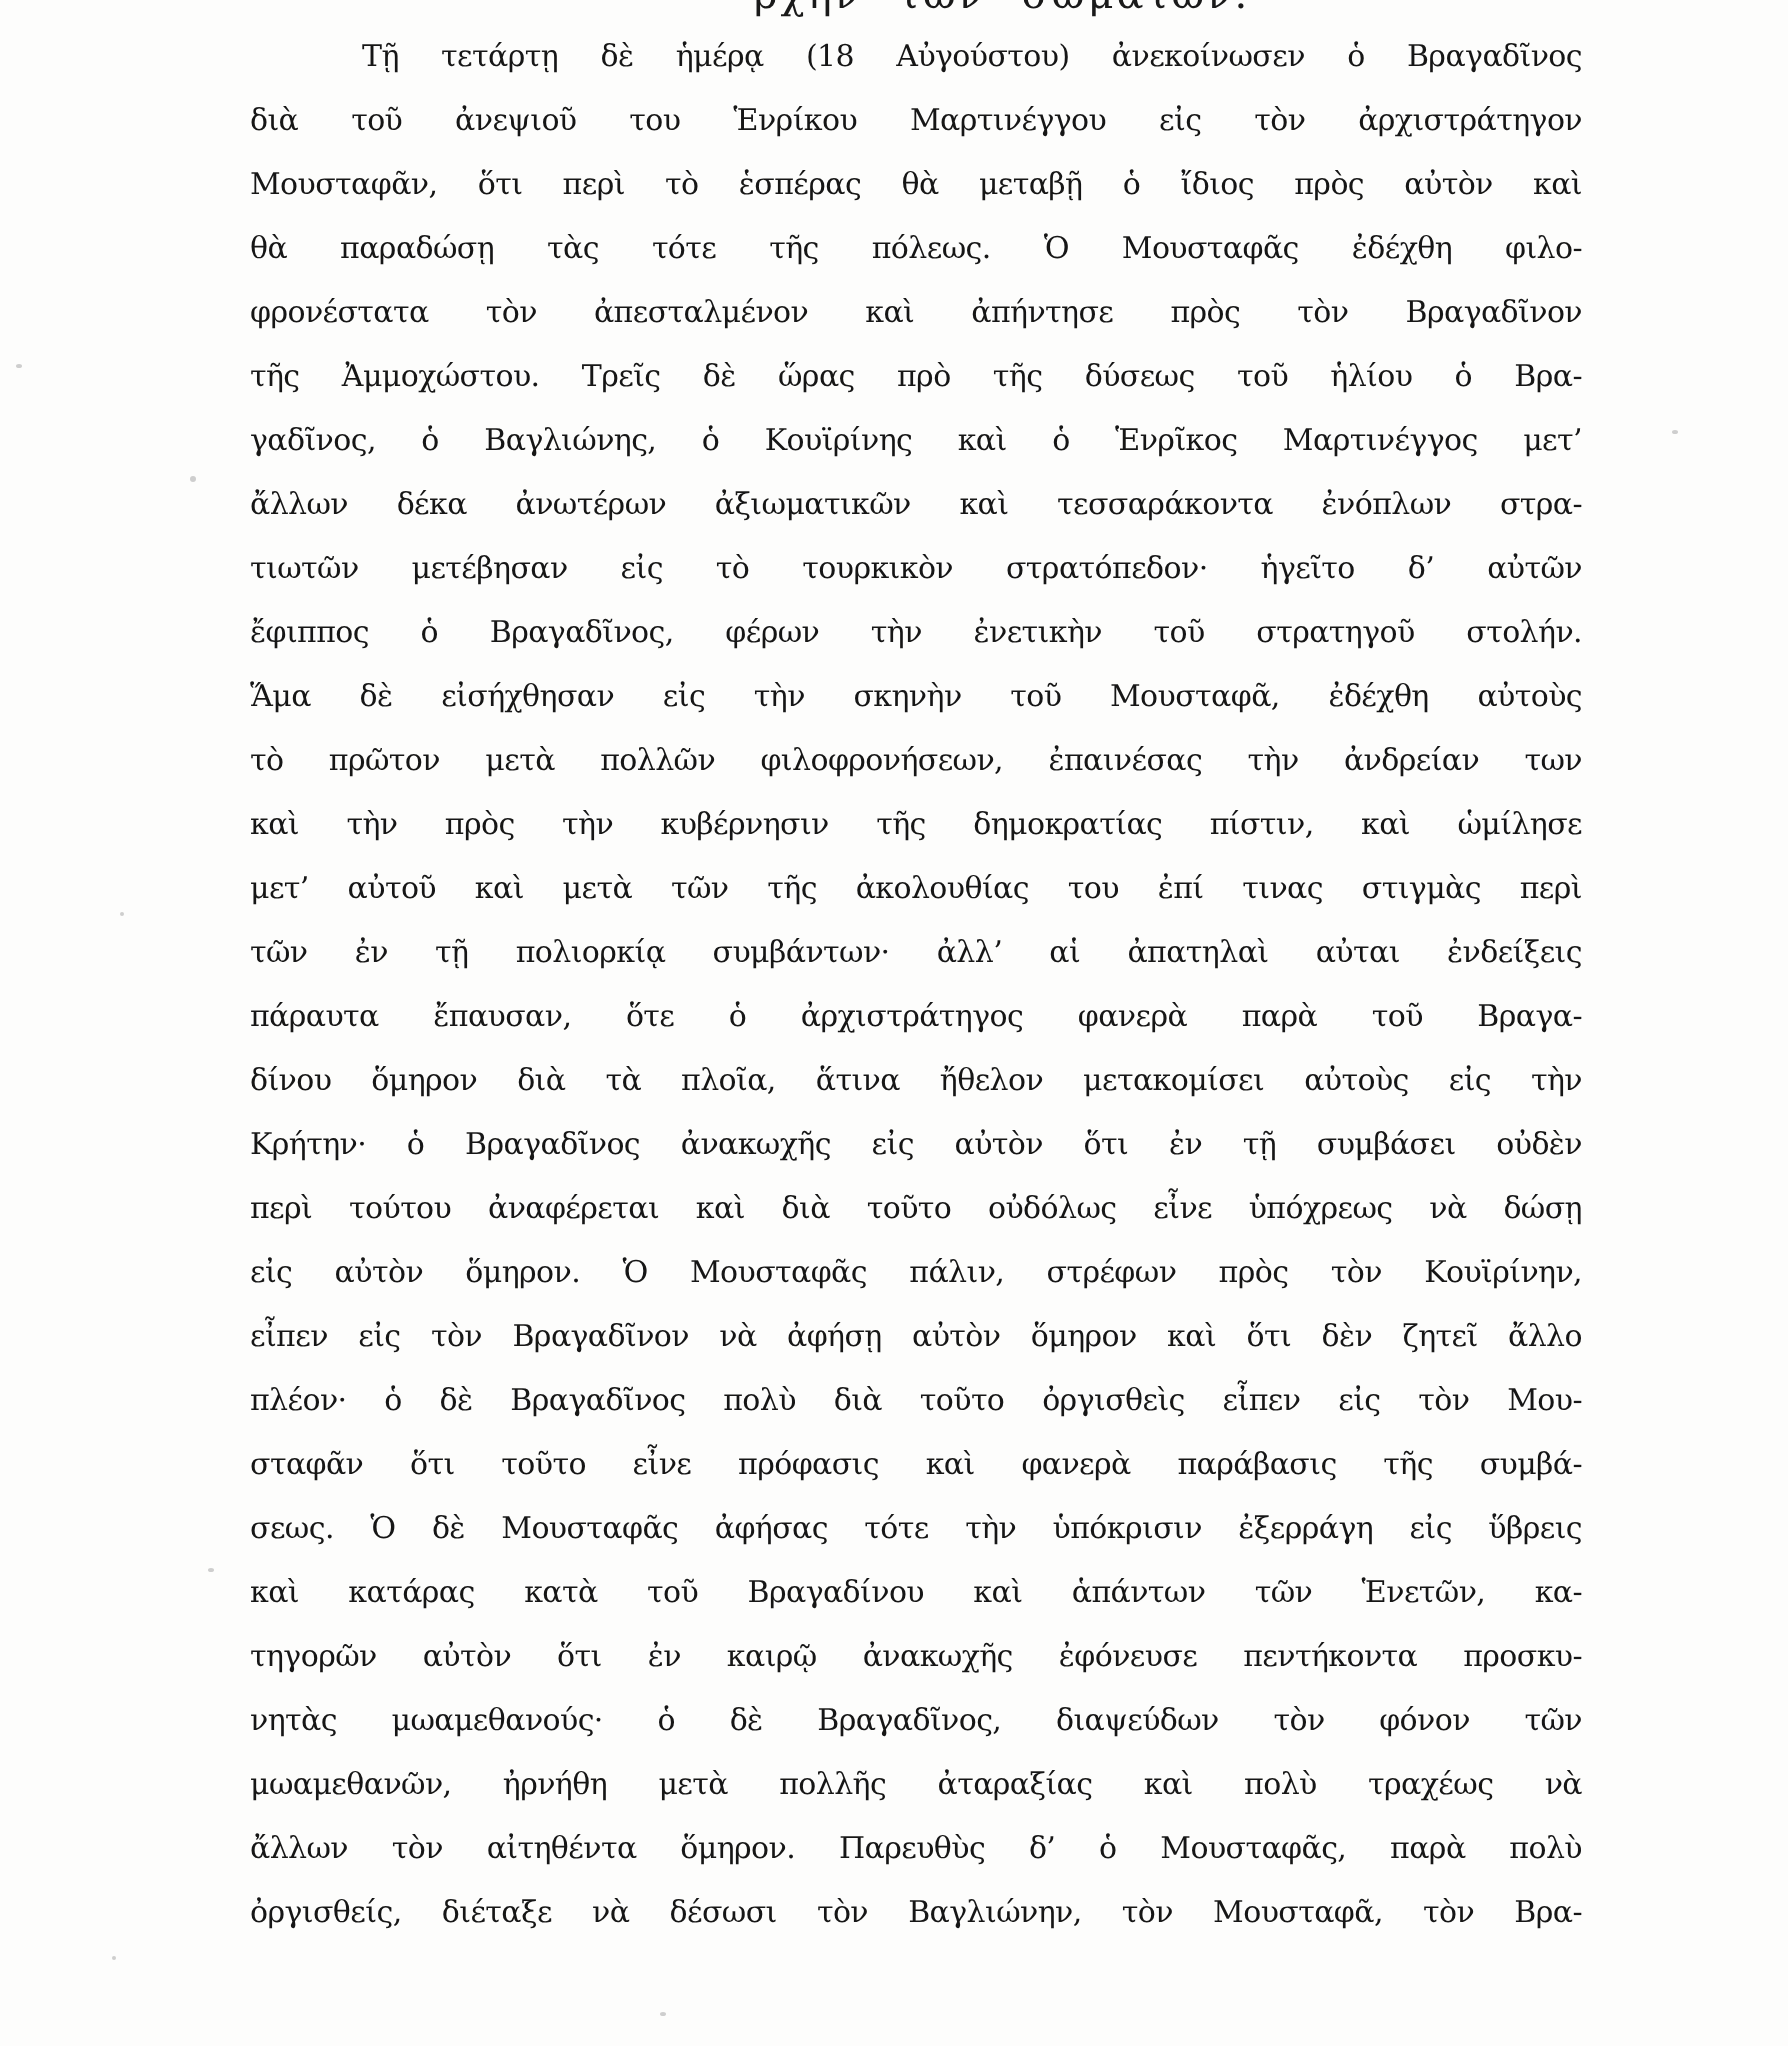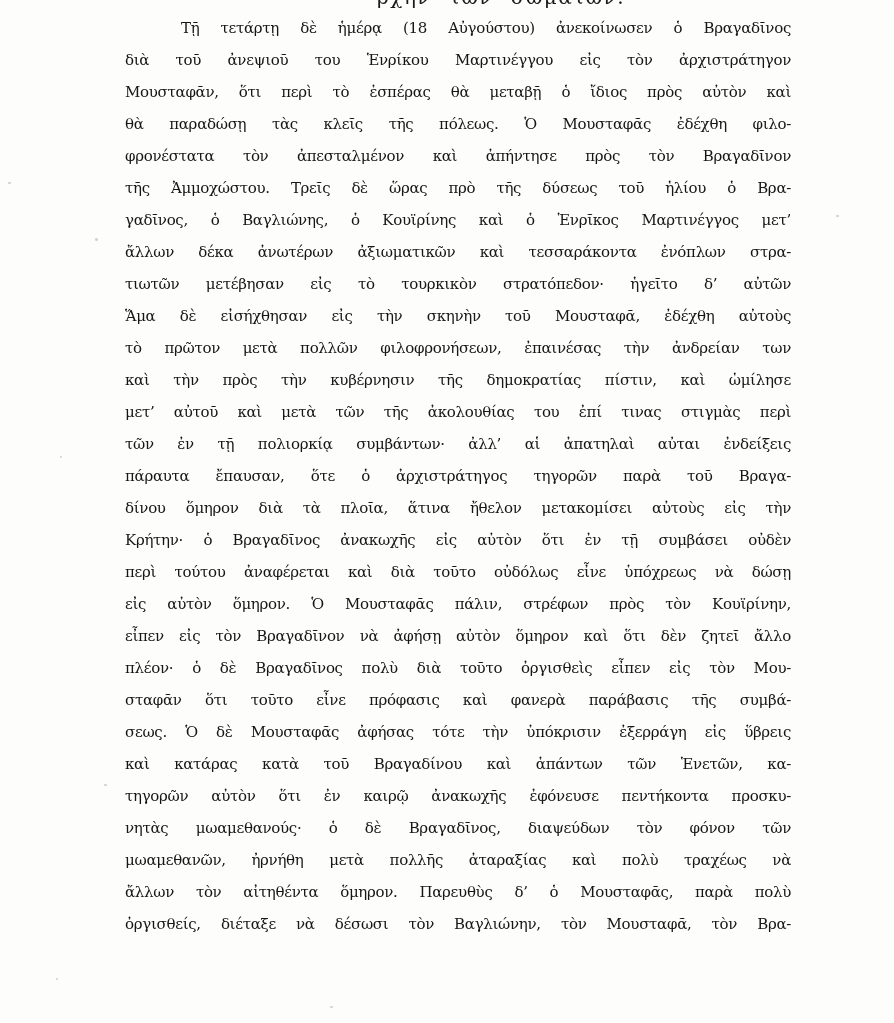--- a/index.html
+++ b/index.html
@@ -79,32 +79,33 @@
 <div class="page">
 
   <div class="fragment-clip">
     <span class="fragment-text">ρχὴν τῶν σωμάτων.</span>
   </div>
 
   <div class="text-block" id="text-block">
       <div class="text-line">Τῇ τετάρτῃ δὲ ἡμέρᾳ (18 Αὐγούστου) ἀνεκοίνωσεν ὁ Βραγαδῖνος</div>
       <div class="text-line">διὰ τοῦ ἀνεψιοῦ του Ἑνρίκου Μαρτινέγγου εἰς τὸν ἀρχιστράτηγον</div>
       <div class="text-line">Μουσταφᾶν, ὅτι περὶ τὸ ἑσπέρας θὰ μεταβῇ ὁ ἴδιος πρὸς αὐτὸν καὶ</div>
-      <div class="text-line">θὰ παραδώσῃ τὰς κλεῖς τῆς πόλεως. Ὁ Μουσταφᾶς ἐδέχθη φιλο-</div>
+      <div class="text-line">θὰ παραδώσῃ τὰς τότε τῆς πόλεως. Ὁ Μουσταφᾶς ἐδέχθη φιλο-</div>
       <div class="text-line">φρονέστατα τὸν ἀπεσταλμένον καὶ ἀπήντησε πρὸς τὸν Βραγαδῖνον</div>
       <div class="text-line">τῆς Ἀμμοχώστου. Τρεῖς δὲ ὥρας πρὸ τῆς δύσεως τοῦ ἡλίου ὁ Βρα-</div>
       <div class="text-line">γαδῖνος, ὁ Βαγλιώνης, ὁ Κουϊρίνης καὶ ὁ Ἑνρῖκος Μαρτινέγγος μετ’</div>
       <div class="text-line">ἄλλων δέκα ἀνωτέρων ἀξιωματικῶν καὶ τεσσαράκοντα ἐνόπλων στρα-</div>
       <div class="text-line">τιωτῶν μετέβησαν εἰς τὸ τουρκικὸν στρατόπεδον· ἡγεῖτο δ’ αὐτῶν</div>
+      <div class="text-line">ἔφιππος ὁ Βραγαδῖνος, φέρων τὴν ἐνετικὴν τοῦ στρατηγοῦ στολήν.</div>
       <div class="text-line">Ἅμα δὲ εἰσήχθησαν εἰς τὴν σκηνὴν τοῦ Μουσταφᾶ, ἐδέχθη αὐτοὺς</div>
       <div class="text-line">τὸ πρῶτον μετὰ πολλῶν φιλοφρονήσεων, ἐπαινέσας τὴν ἀνδρείαν των</div>
       <div class="text-line">καὶ τὴν πρὸς τὴν κυβέρνησιν τῆς δημοκρατίας πίστιν, καὶ ὡμίλησε</div>
       <div class="text-line">μετ’ αὐτοῦ καὶ μετὰ τῶν τῆς ἀκολουθίας του ἐπί τινας στιγμὰς περὶ</div>
       <div class="text-line">τῶν ἐν τῇ πολιορκίᾳ συμβάντων· ἀλλ’ αἱ ἀπατηλαὶ αὐται ἐνδείξεις</div>
-      <div class="text-line">πάραυτα ἔπαυσαν, ὅτε ὁ ἀρχιστράτηγος τηγορῶν παρὰ τοῦ Βραγα-</div>
+      <div class="text-line">πάραυτα ἔπαυσαν, ὅτε ὁ ἀρχιστράτηγος φανερὰ παρὰ τοῦ Βραγα-</div>
       <div class="text-line">δίνου ὅμηρον διὰ τὰ πλοῖα, ἅτινα ἤθελον μετακομίσει αὐτοὺς εἰς τὴν</div>
       <div class="text-line">Κρήτην· ὁ Βραγαδῖνος ἀνακωχῆς εἰς αὐτὸν ὅτι ἐν τῇ συμβάσει οὐδὲν</div>
       <div class="text-line">περὶ τούτου ἀναφέρεται καὶ διὰ τοῦτο οὐδόλως εἶνε ὑπόχρεως νὰ δώσῃ</div>
       <div class="text-line">εἰς αὐτὸν ὅμηρον. Ὁ Μουσταφᾶς πάλιν, στρέφων πρὸς τὸν Κουϊρίνην,</div>
       <div class="text-line">εἶπεν εἰς τὸν Βραγαδῖνον νὰ ἀφήσῃ αὐτὸν ὅμηρον καὶ ὅτι δὲν ζητεῖ ἄλλο</div>
       <div class="text-line">πλέον· ὁ δὲ Βραγαδῖνος πολὺ διὰ τοῦτο ὀργισθεὶς εἶπεν εἰς τὸν Μου-</div>
       <div class="text-line">σταφᾶν ὅτι τοῦτο εἶνε πρόφασις καὶ φανερὰ παράβασις τῆς συμβά-</div>
       <div class="text-line">σεως. Ὁ δὲ Μουσταφᾶς ἀφήσας τότε τὴν ὑπόκρισιν ἐξερράγη εἰς ὕβρεις</div>
       <div class="text-line">καὶ κατάρας κατὰ τοῦ Βραγαδίνου καὶ ἁπάντων τῶν Ἑνετῶν, κα-</div>
       <div class="text-line">τηγορῶν αὐτὸν ὅτι ἐν καιρῷ ἀνακωχῆς ἐφόνευσε πεντήκοντα προσκυ-</div>

